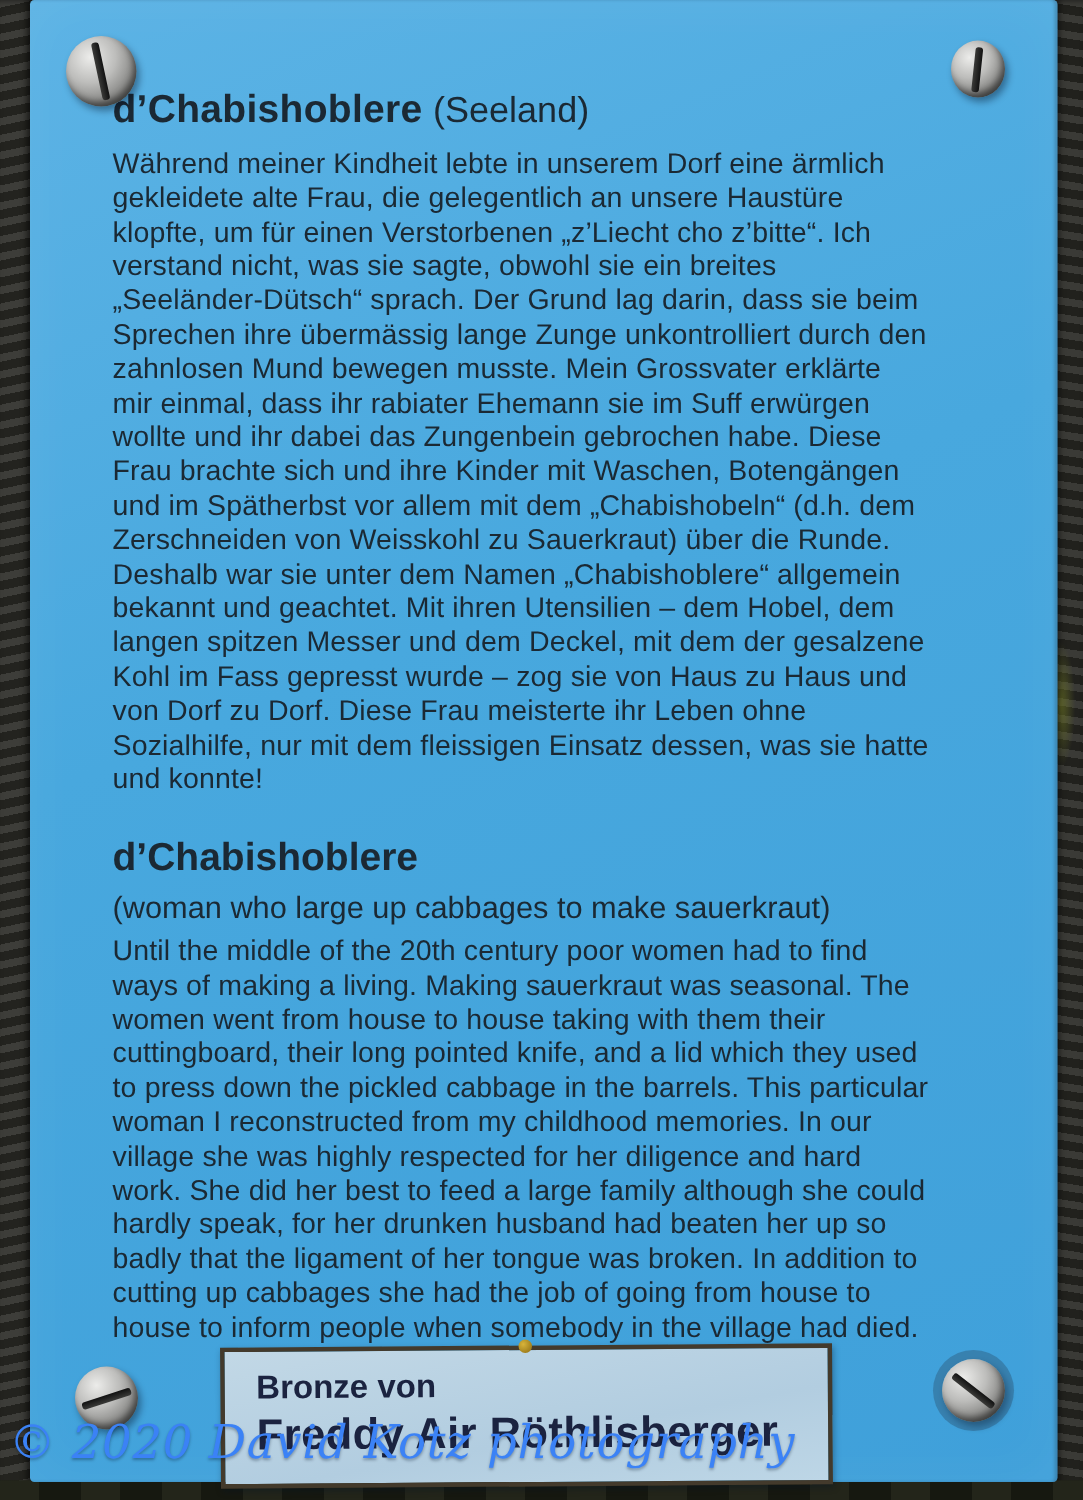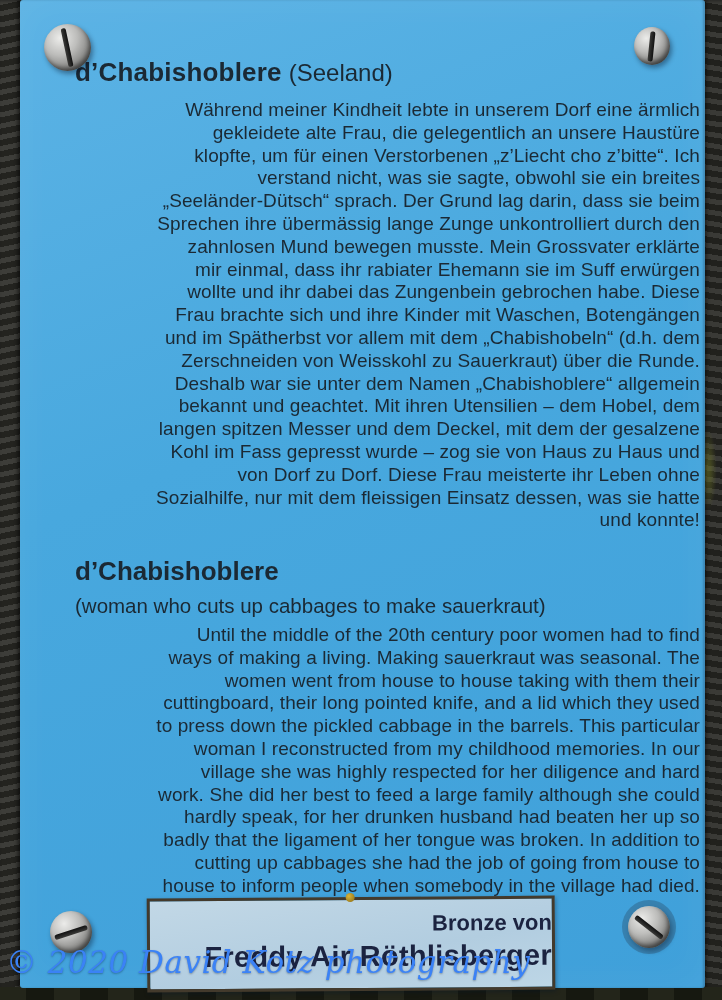--- a/index.html
+++ b/index.html
@@ -1,18 +1,18 @@
 <!DOCTYPE html>
 <html><head>
 <meta charset="utf-8">
 <style>
   html,body{margin:0;padding:0;background:#111;}
   .photo{
     position:relative;width:722px;height:1000px;overflow:hidden;
-    background:#2a2a26;font-family:"Liberation Sans",sans-serif;text-align:right;
+    background:#2a2a26;font-family:"Liberation Sans",sans-serif;
   }
   
   .edge{position:absolute;z-index:0;}
   .edge-left{
     left:0;top:0;bottom:0;width:21px;
     background:
       repeating-linear-gradient(168deg,#3d3d39 0 5px,#23231f 5px 11px),
       #2b2b27;
     box-shadow:inset -3px 0 4px rgba(0,0,0,.6);
   }
@@ -117,21 +117,21 @@
 Zerschneiden von Weisskohl zu Sauerkraut) über die Runde.
 Deshalb war sie unter dem Namen „Chabishoblere“ allgemein
 bekannt und geachtet. Mit ihren Utensilien – dem Hobel, dem
 langen spitzen Messer und dem Deckel, mit dem der gesalzene
 Kohl im Fass gepresst wurde – zog sie von Haus zu Haus und
 von Dorf zu Dorf. Diese Frau meisterte ihr Leben ohne
 Sozialhilfe, nur mit dem fleissigen Einsatz dessen, was sie hatte
 und konnte!</div>
 
     <div class="h2">d’Chabishoblere</div>
-    <div class="sub">(woman who cuts up cabbages to make sauerkraut)</div>
+    <div class="sub">(woman who large up cabbages to make sauerkraut)</div>
 
     <div class="para en">Until the middle of the 20th century poor women had to find
 ways of making a living. Making sauerkraut was seasonal. The
 women went from house to house taking with them their
 cuttingboard, their long pointed knife, and a lid which they used
 to press down the pickled cabbage in the barrels. This particular
 woman I reconstructed from my childhood memories. In our
 village she was highly respected for her diligence and hard
 work. She did her best to feed a large family although she could
 hardly speak, for her drunken husband had beaten her up so

